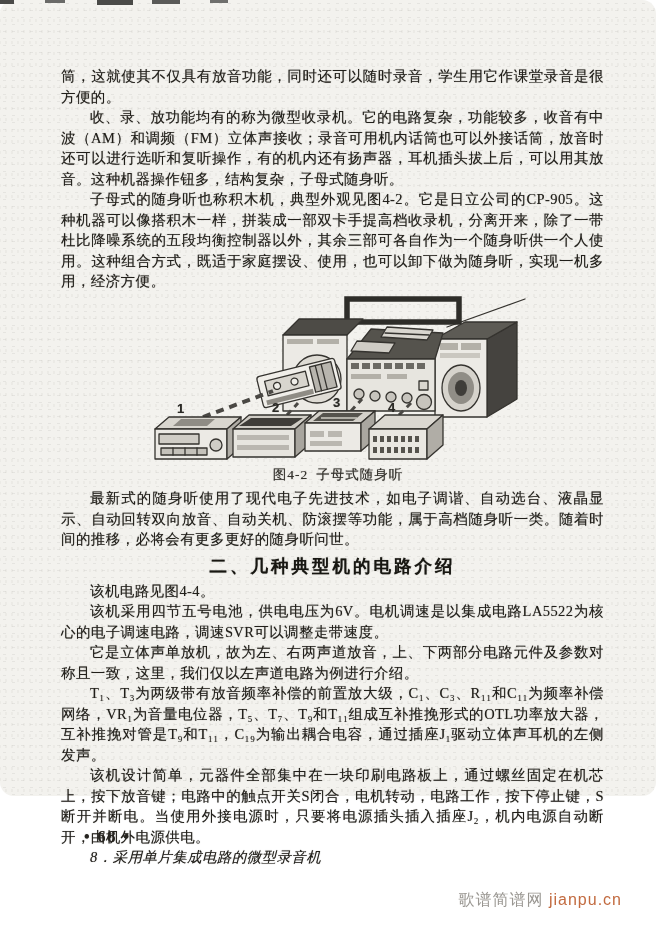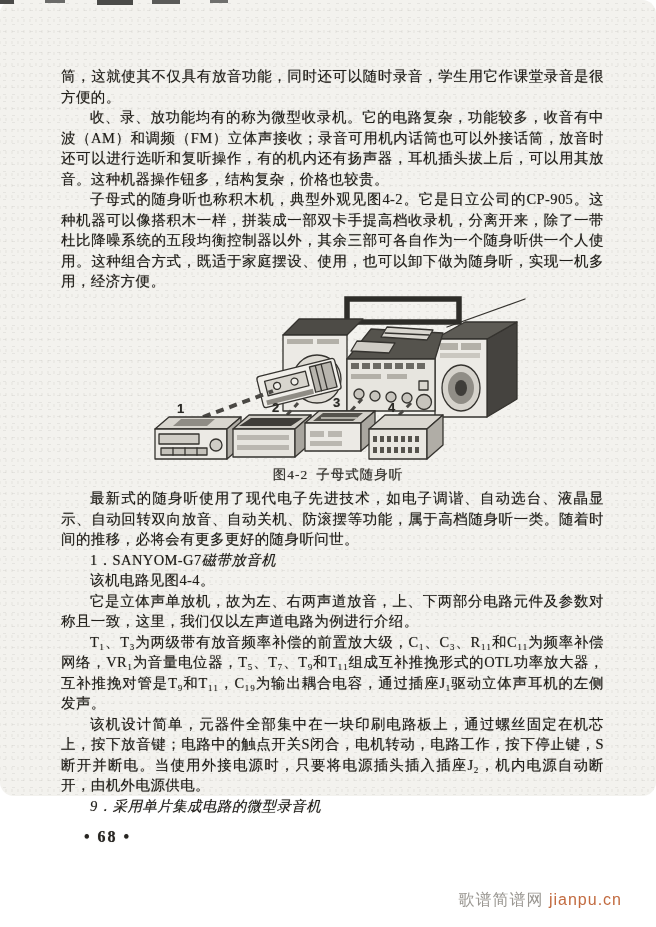--- a/index.html
+++ b/index.html
@@ -66,21 +66,21 @@
 <div class="page">
 
   <div class="artifact a1"></div>
   <div class="artifact a2"></div>
   <div class="artifact a3"></div>
   <div class="artifact a4"></div>
   <div class="artifact a5"></div>
 
   <div class="content">
     <p class="body-para no-indent">筒，这就使其不仅具有放音功能，同时还可以随时录音，学生用它作课堂录音是很方便的。</p>
-    <p class="body-para">收、录、放功能均有的称为微型收录机。它的电路复杂，功能较多，收音有中波（AM）和调频（FM）立体声接收；录音可用机内话筒也可以外接话筒，放音时还可以进行选听和复听操作，有的机内还有扬声器，耳机插头拔上后，可以用其放音。这种机器操作钮多，结构复杂，价格也较贵。</p>
+    <p class="body-para">收、录、放功能均有的称为微型收录机。它的电路复杂，功能较多，收音有中波（AM）和调频（FM）立体声接收；录音可用机内话筒也可以外接话筒，放音时还可以进行选听和复听操作，有的机内还有扬声器，耳机插头拔上后，可以用其放音。这种机器操作钮多，结构复杂，子母式随身听。</p>
     <p class="body-para">子母式的随身听也称积木机，典型外观见图4-2。它是日立公司的CP-905。这种机器可以像搭积木一样，拼装成一部双卡手提高档收录机，分离开来，除了一带杜比降噪系统的五段均衡控制器以外，其余三部可各自作为一个随身听供一个人使用。这种组合方式，既适于家庭摆设、使用，也可以卸下做为随身听，实现一机多用，经济方便。</p>
 
     <div class="figure-block">
       <svg class="figure-canvas" width="402" height="168" viewBox="0 0 402 168">
 
         <line class="ln" x1="310" y1="32" x2="388" y2="4" stroke-width="2.4"></line>
 
         <rect x="210" y="4" width="112" height="23" fill="none" stroke="#2e2d29" stroke-width="5.5"></rect>
 
         <g>
@@ -202,27 +202,28 @@
         <text x="196" y="112">3</text>
         <text x="251" y="117">4</text>
       </svg>
       <div class="figure-caption">
         <span class="cap-label">图4-2</span><span>子母式随身听</span>
       </div>
     </div>
 
     <p class="body-para">最新式的随身听使用了现代电子先进技术，如电子调谐、自动选台、液晶显示、自动回转双向放音、自动关机、防滚摆等功能，属于高档随身听一类。随着时间的推移，必将会有更多更好的随身听问世。</p>
 
-
-    <p class="body-para"><span>1．</span><span>SANYOM-G7</span><span class="kai">磁带放音机</span></p>
+    <h2 class="section-heading">二、几种典型机的电路介绍</h2>
+
     <p class="body-para">该机电路见图4-4。</p>
+    <p class="body-para">该机采用四节五号电池，供电电压为6V。电机调速是以集成电路LA5522为核心的电子调速电路，调速SVR可以调整走带速度。</p>
     <p class="body-para">它是立体声单放机，故为左、右两声道放音，上、下两部分电路元件及参数对称且一致，这里，我们仅以左声道电路为例进行介绍。</p>
     <p class="body-para">T₁、T₃为两级带有放音频率补偿的前置放大级，C₁、C₃、R₁₁和C₁₁为频率补偿网络，VR₁为音量电位器，T₅、T₇、T₉和T₁₁组成互补推挽形式的OTL功率放大器，互补推挽对管是T₉和T₁₁，C₁₉为输出耦合电容，通过插座J₁驱动立体声耳机的左侧发声。</p>
     <p class="body-para">该机设计简单，元器件全部集中在一块印刷电路板上，通过螺丝固定在机芯上，按下放音键；电路中的触点开关S闭合，电机转动，电路工作，按下停止键，S断开并断电。当使用外接电源时，只要将电源插头插入插座J₂，机内电源自动断开，由机外电源供电。</p>
-    <p class="body-para kai">9．采用单片集成电路的微型录音机</p>
+    <p class="body-para kai">8．采用单片集成电路的微型录音机</p>
   </div>
 
   <div class="page-number">• 68 •</div>
 
   <div class="watermark">
     <span class="site">歌谱简谱网</span>
     <span class="url">jianpu.cn</span>
   </div>
 
 </div>

